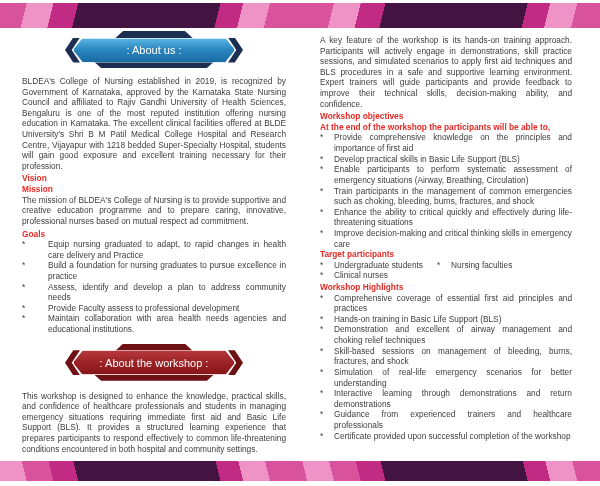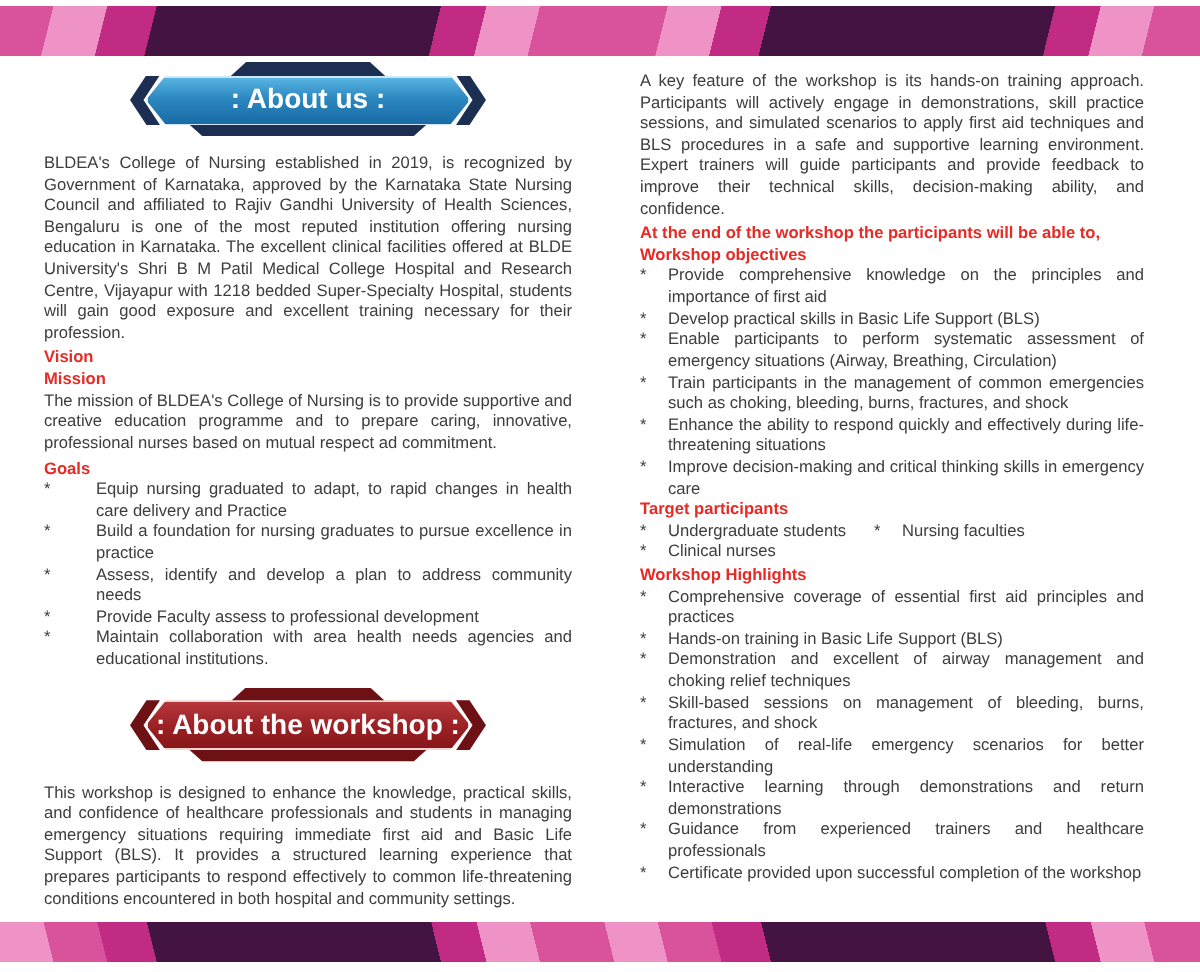--- a/index.html
+++ b/index.html
@@ -63,21 +63,21 @@
   .tab-bottom{
     position:absolute;bottom:2px;left:50%;transform:translateX(-50%);
     width:126px;height:9px;z-index:1;
     clip-path:polygon(0 0,100% 0,92% 100%,8% 100%);
   }
   .ribbon{
     position:relative;z-index:2;
     width:160px;height:23px;
     display:flex;align-items:center;justify-content:center;
     clip-path:polygon(10px 0,calc(100% - 10px) 0,100% 50%,calc(100% - 10px) 100%,10px 100%,0 50%);
-    color:#ffffff;font-weight:bold;font-size:14px;
+    color:#ffffff;font-weight:normal;font-size:11px;
     text-align:center;
   }
   .chev{width:15px;height:25px;z-index:3;flex:0 0 15px;}
   .chev-left{margin-right:-7px;clip-path:polygon(100% 0,55% 0,0 50%,55% 100%,100% 100%,45% 50%);}
   .chev-right{margin-left:-7px;clip-path:polygon(100% 0,55% 0,0 50%,55% 100%,100% 100%,45% 50%);transform:scaleX(-1);}
   
   .banner-blue .tab-top,.banner-blue .tab-bottom,.banner-blue .chev{background:#1c2f52;}
   .banner-blue .ribbon{background:linear-gradient(180deg,#58b4e1 0%,#2b87bf 45%,#1a6ba6 100%);border:1px solid #cfe6f4;}
   .banner-maroon .tab-top,.banner-maroon .tab-bottom,.banner-maroon .chev{background:#6e1114;}
   .banner-maroon .ribbon{background:linear-gradient(180deg,#b5383b 0%,#9c2226 50%,#871619 100%);border:1px solid #f0d4d4;}
@@ -150,22 +150,22 @@
         <div class="chev chev-right"></div>
       </div>
 
       <p>This workshop is designed to enhance the knowledge, practical skills, and confidence of healthcare professionals and students in managing emergency situations requiring immediate first aid and Basic Life Support (BLS). It provides a structured learning experience that prepares participants to respond effectively to common life-threatening conditions encountered in both hospital and community settings.</p>
     </div>
 
     <div class="col col-right">
 
       <p>A key feature of the workshop is its hands-on training approach. Participants will actively engage in demonstrations, skill practice sessions, and simulated scenarios to apply first aid techniques and BLS procedures in a safe and supportive learning environment. Expert trainers will guide participants and provide feedback to improve their technical skills, decision-making ability, and confidence.</p>
 
+      <p class="red-head">Workshop objectives</p>
       <p class="red-head">At the end of the workshop the participants will be able to,</p>
-      <p class="red-head">Workshop objectives</p>
 
       <div>
 
           <div class="bullet">
             <span class="star">*</span>
             <span class="btext">Provide comprehensive knowledge on the principles and importance of first aid</span>
           </div>
 
           <div class="bullet">
             <span class="star">*</span>
@@ -177,21 +177,21 @@
             <span class="btext">Enable participants to perform systematic assessment of emergency situations (Airway, Breathing, Circulation)</span>
           </div>
 
           <div class="bullet">
             <span class="star">*</span>
             <span class="btext">Train participants in the management of common emergencies such as choking, bleeding, burns, fractures, and shock</span>
           </div>
 
           <div class="bullet">
             <span class="star">*</span>
-            <span class="btext">Enhance the ability to respond quickly and effectively during life-threatening situations</span>
+            <span class="btext">Enhance the ability to critical quickly and effectively during life-threatening situations</span>
           </div>
 
           <div class="bullet">
             <span class="star">*</span>
             <span class="btext">Improve decision-making and critical thinking skills in emergency care</span>
           </div>
         </div>
 
       <p class="red-head">Target participants</p>
       <div class="inline-list">

